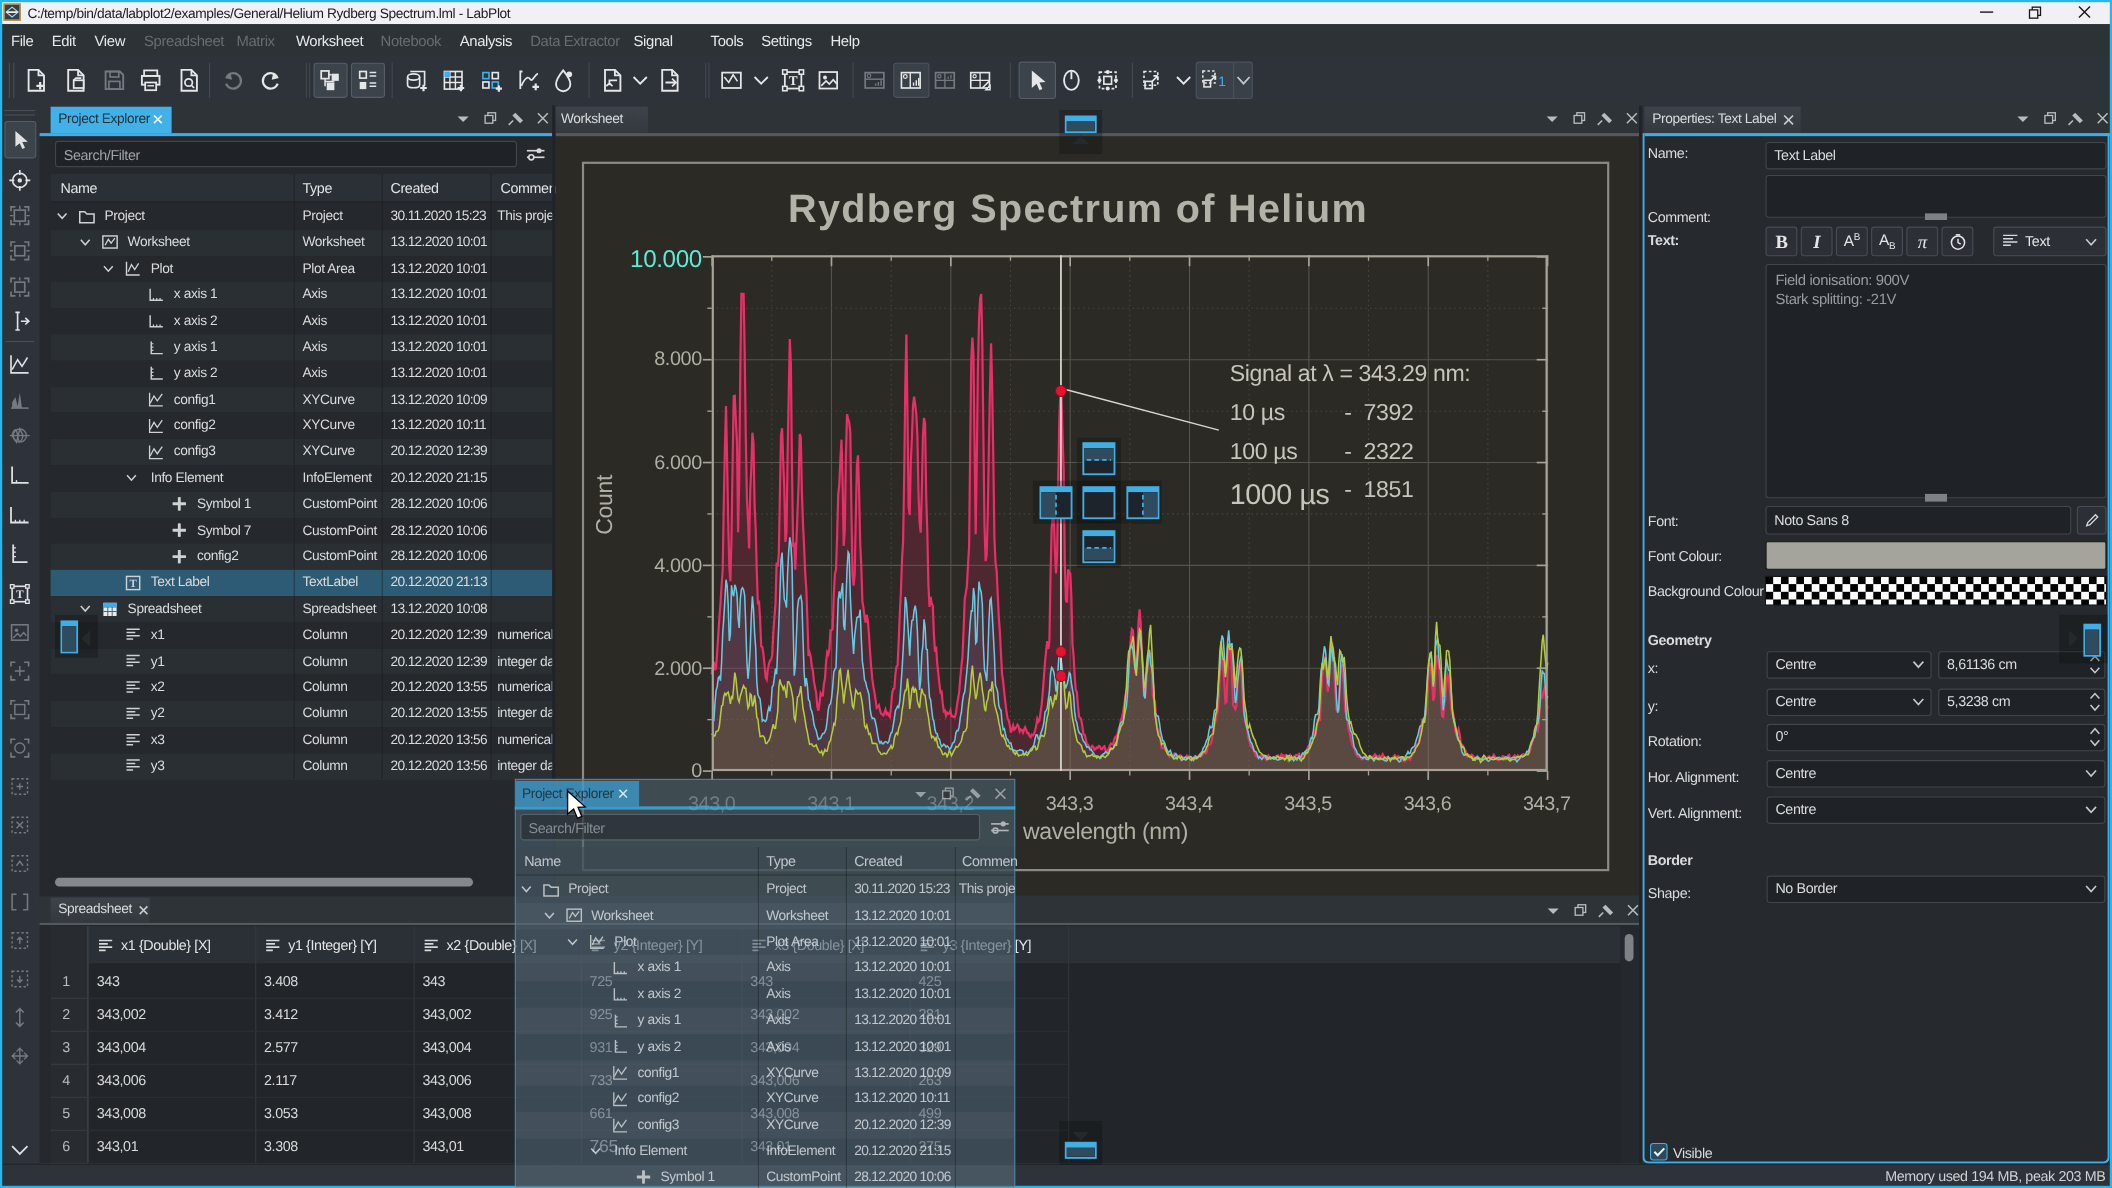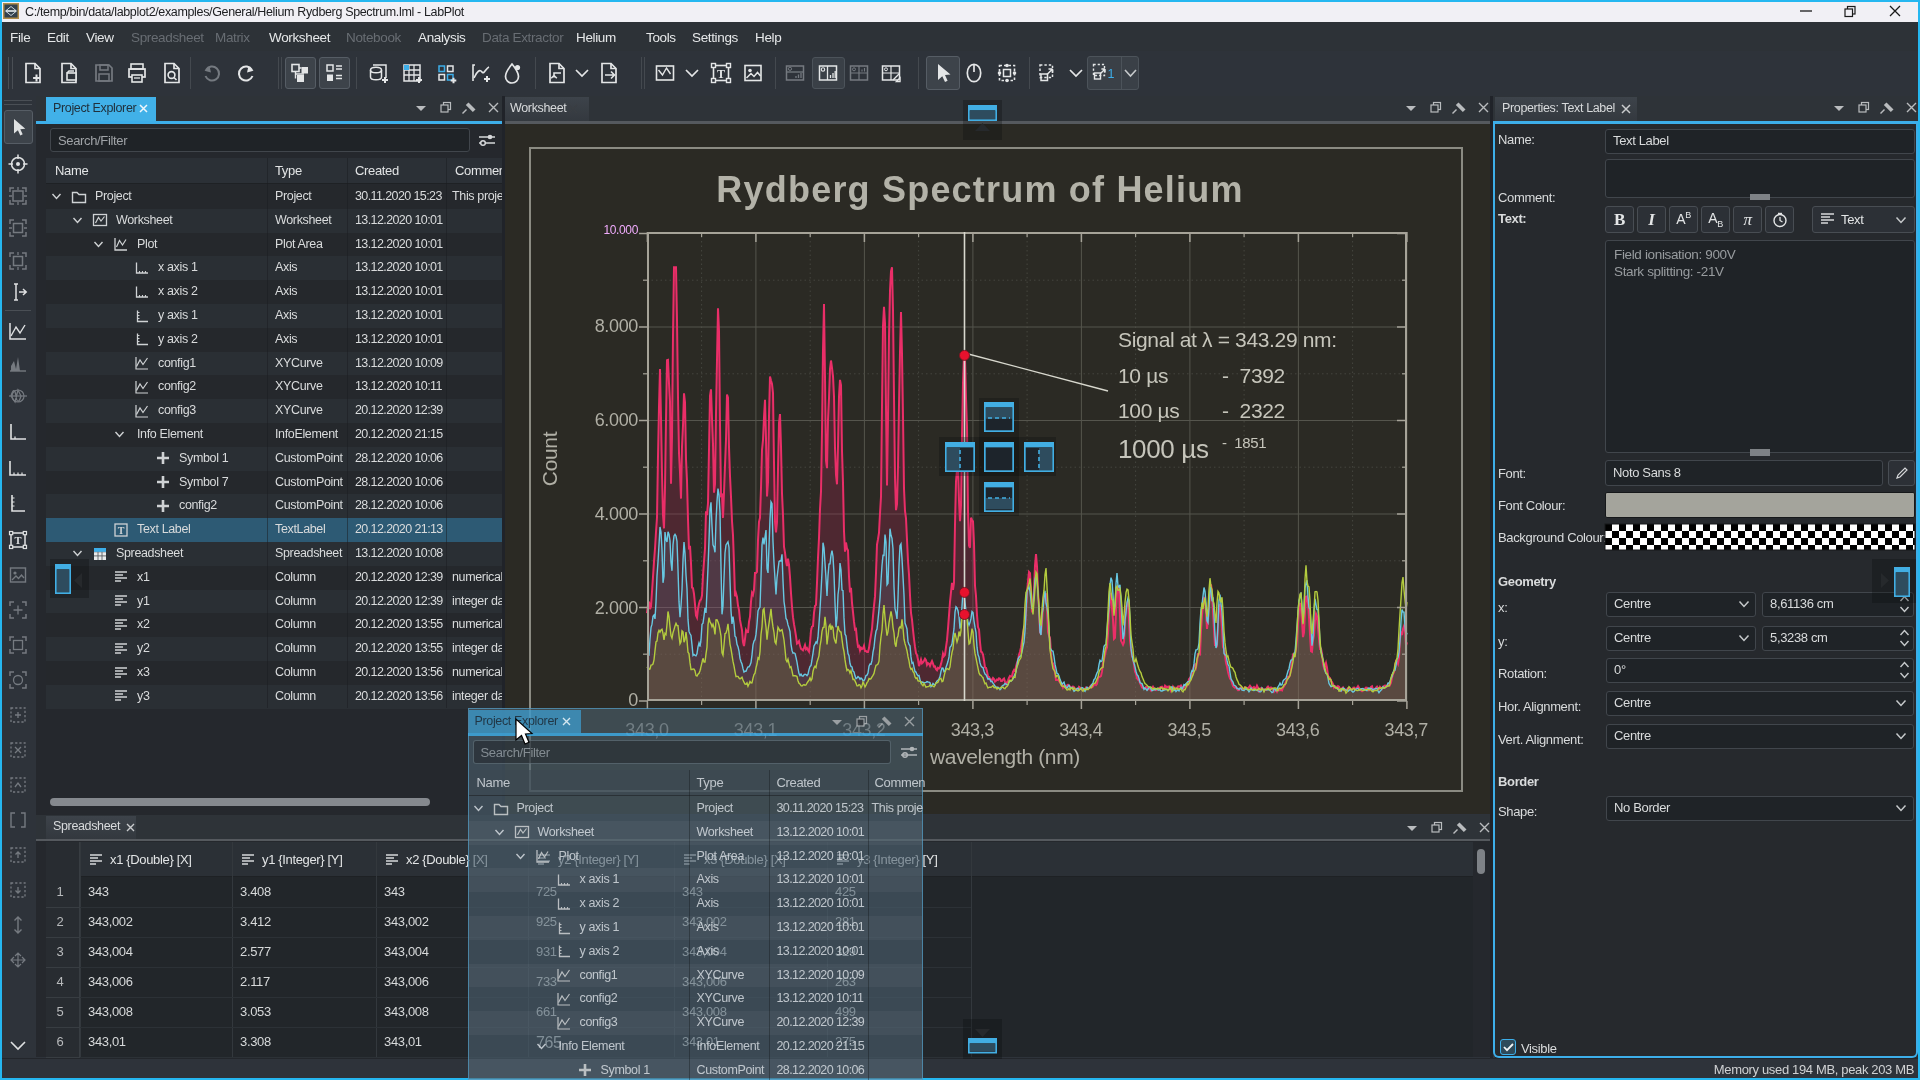--- a/index.html
+++ b/index.html
@@ -26,21 +26,21 @@
 <div class="abs" style="left:0;top:22px;width:1920px;height:29px;background:#2d3237;"></div>
 <div class="txt" style="left:10px;top:30px;font-size:13.5px;color:#e6e8e9;">File</div>
 <div class="txt" style="left:47px;top:30px;font-size:13.5px;color:#e6e8e9;">Edit</div>
 <div class="txt" style="left:86px;top:30px;font-size:13.5px;color:#e6e8e9;">View</div>
 <div class="txt" style="left:131px;top:30px;font-size:13.5px;color:#686d73;">Spreadsheet</div>
 <div class="txt" style="left:215px;top:30px;font-size:13.5px;color:#686d73;">Matrix</div>
 <div class="txt" style="left:269px;top:30px;font-size:13.5px;color:#e6e8e9;">Worksheet</div>
 <div class="txt" style="left:346px;top:30px;font-size:13.5px;color:#686d73;">Notebook</div>
 <div class="txt" style="left:418px;top:30px;font-size:13.5px;color:#e6e8e9;">Analysis</div>
 <div class="txt" style="left:482px;top:30px;font-size:13.5px;color:#686d73;">Data Extractor</div>
-<div class="txt" style="left:576px;top:30px;font-size:13.5px;color:#e6e8e9;">Helium</div>
+<div class="txt" style="left:576px;top:30px;font-size:13.5px;color:#e6e8e9;">Signal</div>
 <div class="txt" style="left:646px;top:30px;font-size:13.5px;color:#e6e8e9;">Tools</div>
 <div class="txt" style="left:692px;top:30px;font-size:13.5px;color:#e6e8e9;">Settings</div>
 <div class="txt" style="left:755px;top:30px;font-size:13.5px;color:#e6e8e9;">Help</div>
 <div class="abs" style="left:0;top:51px;width:1920px;height:45px;background:#2e333a;"></div>
 <div class="abs" style="left:8px;top:57px;width:1px;height:32px;background:#4a4f55;"></div>
 <div class="abs" style="left:12px;top:57px;width:1px;height:32px;background:#4a4f55;"></div>
 <svg class="abs" style="left:21px;top:61px" width="24" height="24" viewBox="0 0 24 24">
     <path d="M5 2.5 H14 L19 7.5 V21.5 H5 Z" fill="none" stroke="#e4e6e7" stroke-width="1.7"></path>
     <path d="M14 2.5 V7.5 H19" fill="none" stroke="#e4e6e7" stroke-width="1.7"></path>
     <path d="M12.1 17 H18.9 M15.5 13.6 V20.4" stroke="#e4e6e7" stroke-width="2"></path>
@@ -670,21 +670,21 @@
     <line x1="0" y1="328.8" x2="-4" y2="328.8" stroke="#a6a398" stroke-width="1.2"></line>
     <line x1="760" y1="328.8" x2="755" y2="328.8" stroke="#a6a398" stroke-width="1.2"></line>
     <line x1="0" y1="422.2" x2="-4" y2="422.2" stroke="#a6a398" stroke-width="1.2"></line>
     <line x1="760" y1="422.2" x2="755" y2="422.2" stroke="#a6a398" stroke-width="1.2"></line>
     <line x1="317.5" y1="0" x2="317.5" y2="469" stroke="#d8d8ce" stroke-width="1.6"></line>
     <line x1="317.5" y1="121" x2="461" y2="159" stroke="#d8d8ce" stroke-width="1.3"></line>
     <circle cx="317.5" cy="123.4" r="5" fill="#e8112d" stroke="#7a1622" stroke-width="1"></circle>
     <circle cx="317.5" cy="360.4" r="5" fill="#e8112d" stroke="#7a1622" stroke-width="1"></circle>
     <circle cx="317.5" cy="382.5" r="5" fill="#e8112d" stroke="#7a1622" stroke-width="1"></circle>
   </svg>
-<div class="txt" style="left:538px;top:222.5px;width:100px;text-align:right;font-size:12px;color:#f0abfc;">10.000</div>
+<div class="txt" style="left:538px;top:222.5px;width:100px;text-align:right;font-size:22px;color:#5eead4;">10.000</div>
 <div class="txt" style="left:538px;top:316.3px;width:100px;text-align:right;font-size:18px;color:#b0afa5;">8.000</div>
 <div class="txt" style="left:538px;top:410.1px;width:100px;text-align:right;font-size:18px;color:#b0afa5;">6.000</div>
 <div class="txt" style="left:538px;top:503.9px;width:100px;text-align:right;font-size:18px;color:#b0afa5;">4.000</div>
 <div class="txt" style="left:538px;top:597.7px;width:100px;text-align:right;font-size:18px;color:#b0afa5;">2.000</div>
 <div class="txt" style="left:538px;top:690.0px;width:100px;text-align:right;font-size:18px;color:#b0afa5;">0</div>
 <div class="txt" style="left:607.0px;top:720px;width:80px;text-align:center;font-size:18px;color:#b0afa5;">343,0</div>
 <div class="txt" style="left:715.5px;top:720px;width:80px;text-align:center;font-size:18px;color:#b0afa5;">343,1</div>
 <div class="txt" style="left:823.9px;top:720px;width:80px;text-align:center;font-size:18px;color:#b0afa5;">343,2</div>
 <div class="txt" style="left:932.4px;top:720px;width:80px;text-align:center;font-size:18px;color:#b0afa5;">343,3</div>
 <div class="txt" style="left:1040.8px;top:720px;width:80px;text-align:center;font-size:18px;color:#b0afa5;">343,4</div>
@@ -692,21 +692,21 @@
 <div class="txt" style="left:1257.7px;top:720px;width:80px;text-align:center;font-size:18px;color:#b0afa5;">343,6</div>
 <div class="txt" style="left:1366.2px;top:720px;width:80px;text-align:center;font-size:18px;color:#b0afa5;">343,7</div>
 <div class="txt" style="left:505px;top:447px;width:90px;text-align:center;font-size:21px;color:#b0afa5;transform:rotate(-90deg);">Count</div>
 <div class="txt" style="left:930px;top:745px;font-size:21px;color:#b0afa5;">wavelength (nm)</div>
 <div class="txt" style="left:1118px;top:328px;font-size:21px;color:#c6c5bb;">Signal at λ = 343.29 nm:</div>
 <div class="txt" style="left:1118px;top:364px;font-size:21px;color:#c6c5bb;">10 µs</div>
 <div class="txt" style="left:1118px;top:399px;font-size:21px;color:#c6c5bb;">100 µs</div>
 <div class="txt" style="left:1118px;top:434px;font-size:26px;color:#c6c5bb;">1000 µs</div>
 <div class="txt" style="left:1222px;top:364px;font-size:21px;color:#c6c5bb;">-&nbsp;&nbsp;7392</div>
 <div class="txt" style="left:1222px;top:399px;font-size:21px;color:#c6c5bb;">-&nbsp;&nbsp;2322</div>
-<div class="txt" style="left:1222px;top:434px;font-size:15px;color:#c6c5bb;">-&nbsp;&nbsp;1851</div>
+<div class="txt" style="left:1222px;top:434px;font-size:21px;color:#c6c5bb;">-&nbsp;&nbsp;1851</div>
 <div class="abs" style="left:502px;top:96px;width:3px;height:962px;background:#202329;"></div>
 <div class="abs" style="left:1490px;top:96px;width:3px;height:962px;background:#202329;"></div>
 <div class="abs" style="left:1495px;top:123.5px;width:423px;height:934px;background:#26292d;"></div>
 <div class="abs" style="left:1493px;top:121px;width:425px;height:937px;border-left:2.5px solid #3daee9;border-right:2.5px solid #3daee9;border-bottom:2.5px solid #3daee9;border-radius:0 0 6px 6px;"></div>
 <div class="txt" style="left:1498px;top:132px;font-size:13px;color:#d9dbdc;font-weight:normal;">Name:</div>
 <div class="abs" style="left:1605px;top:129px;width:310px;height:25px;background:#1f2327;border:1px solid #41464c;border-radius:3px;"></div>
 <div class="txt" style="left:1613px;top:133px;font-size:13px;color:#d9dbdc;">Text Label</div>
 <div class="txt" style="left:1498px;top:190px;font-size:13px;color:#d9dbdc;font-weight:normal;">Comment:</div>
 <div class="abs" style="left:1605px;top:159px;width:310px;height:39px;background:#1f2327;border:1px solid #41464c;border-radius:3px;"></div>
 <div class="abs" style="left:1750px;top:194px;width:20px;height:6px;background:#7e8286;"></div>

